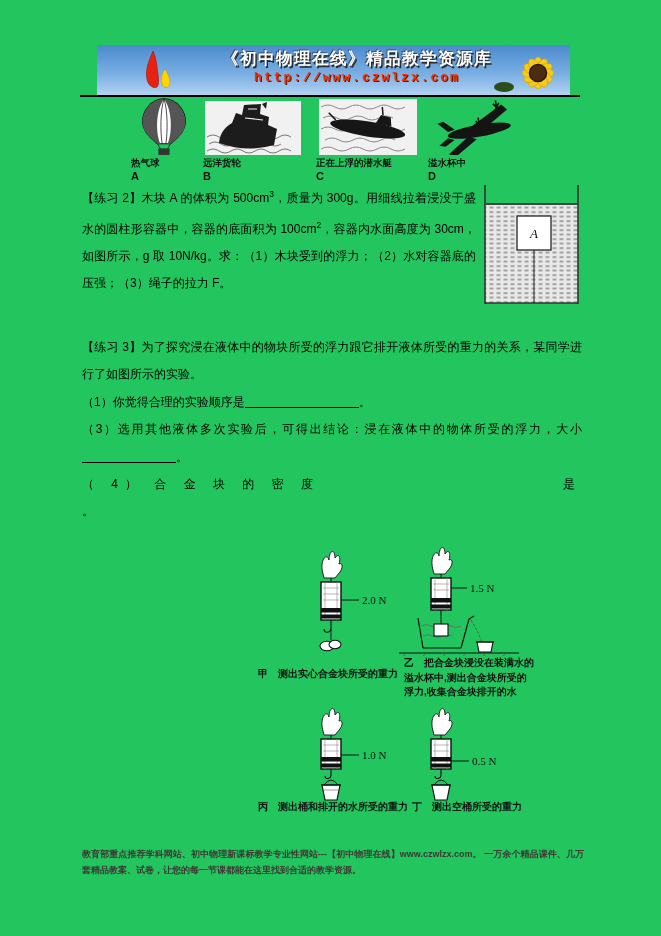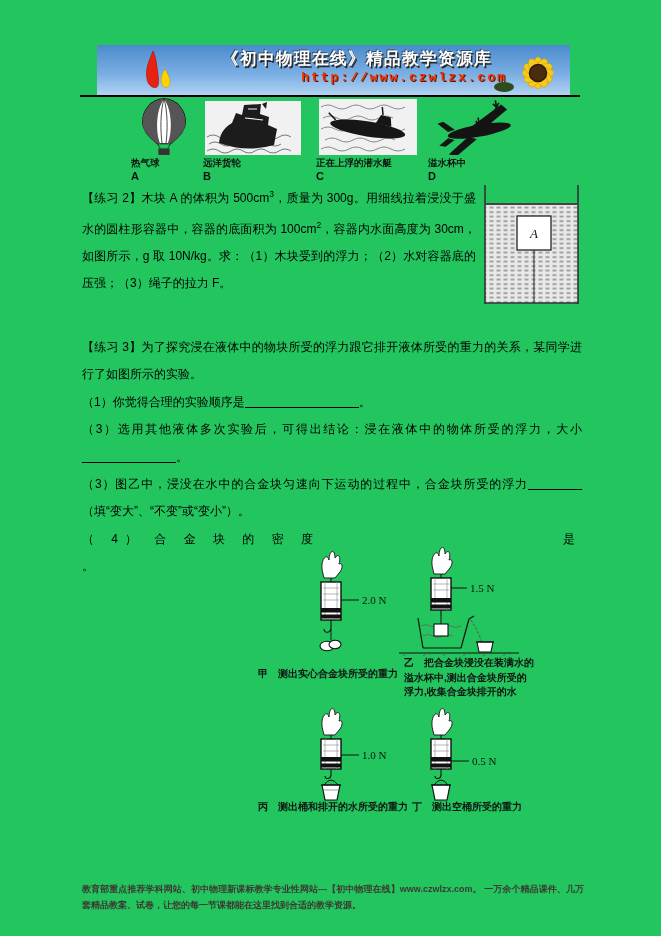--- a/index.html
+++ b/index.html
@@ -18,21 +18,20 @@
   }
   .banner-text { position:absolute; left:110px; top:3px; width:300px; text-align:center; }
   .banner-title {
     font-size:16.5px; font-weight:bold; color:#ffffff; letter-spacing:1.5px;
     text-shadow:1.5px 1.5px 0 #2a2a2a, -1px -1px 0 #35506e; white-space:nowrap;
   }
   .banner-url {
     font-family:"Liberation Mono","DejaVu Sans Mono",monospace;
     font-size:13px; font-weight:bold; color:#f53000; letter-spacing:2px;
     text-shadow:1px 1px 0 #5a1a00;
-    text-align:right;
   }
   
   .rule { position:absolute; left:80px; top:95px; width:500px; height:2px; background:#000; }
   
   .gal { position:absolute; text-align:left; }
   .gal svg { display:block; margin:0 auto; }
   .gal-cap { font-size:9.5px; font-weight:bold; color:#111; margin-top:2px; white-space:nowrap; }
   .gal-letter { font-size:11px; font-weight:bold; color:#111; }
   
   .ex2 { position:absolute; left:82px; top:181px; width:499px; font-size:12px; line-height:27px; text-align:justify; }
@@ -42,21 +41,21 @@
   .blank { display:inline-block; border-bottom:1px solid #000; height:13px; vertical-align:-2px; }
   .w115 { width:114px; } .w95 { width:94px; } .w55 { width:54px; }
   .q4row { display:flex; justify-content:space-between; letter-spacing:7px; }
   
   .fig { position:absolute; }
   .cap { position:absolute; font-size:10px; font-weight:bold; color:#111; line-height:14.5px; white-space:nowrap; }
   .scale-txt { font-size:11px; fill:#111; font-family:"Liberation Serif","DejaVu Serif",serif; }
   
   .footer {
     position:absolute; left:82px; top:847px; width:502px;
-    font-size:9px; font-weight:bold; color:#3d3a33; line-height:15.5px; text-align:justify;margin-top:35px;
+    font-size:9px; font-weight:bold; color:#3d3a33; line-height:15.5px; text-align:justify;
   }
 </style>
 </head>
 <body>
 
 <div class="page">
 
   <div class="banner">
     <svg width="40" height="46" style="position:absolute;left:42px;top:2px" viewBox="0 0 40 46">
       <path d="M14,4 C10,14 6,22 8,32 C9,39 15,42 18,40 C21,37 19,28 18,20 C17,13 16,8 14,4 Z" fill="#e82210" stroke="#a01000" stroke-width="0.6"></path>
@@ -170,21 +169,20 @@
       <rect x="35" y="33" width="34" height="34" fill="#fff" stroke="#222" stroke-width="1.3"></rect>
       <text x="52" y="55" text-anchor="middle" font-size="13" font-style="italic" font-family="Liberation Serif, DejaVu Serif, serif" fill="#111">A</text>
     </svg>
     <span>【练习 2】木块 A 的体积为 500cm</span><sup>3</sup><span>，质量为 300g。用细线拉着浸没于盛水的圆柱形容器中，容器的底面积为 100cm</span><sup>2</sup><span>，容器内水面高度为 30cm，如图所示，g 取 10N/kg。求：（1）木块受到的浮力；（2）水对容器底的压强；（3）绳子的拉力 F。</span>
   </div>
 
   <div class="ex3">
     <p>【练习 3】为了探究浸在液体中的物块所受的浮力跟它排开液体所受的重力的关系，某同学进行了如图所示的实验。</p>
     <p><span>（1）你觉得合理的实验顺序是</span><span class="blank w115"></span><span>。</span></p>
     <p><span>（3）选用其他液体多次实验后，可得出结论：浸在液体中的物体所受的浮力，大小</span><span class="blank w95"></span><span>。</span></p>
-    <p><span>（3）图乙中，浸没在水中的合金块匀速向下运动的过程中，合金块所受的浮力</span><span class="blank w55"></span><span>（填“变大”、“不变”或“变小”）。</span></p>
     <p class="q4row">
         <span>（ 4） 合 金 块 的 密 度</span>
         <span>是</span>
       </p>
     <p>。</p>
   </div>
 
   <svg class="fig" style="left:271px;top:548px" width="130" height="110" viewBox="0 0 130 110">
     <path d="M52,26 C48,12 56,4 58,12 C58,2 64,0 64,10 C68,4 70,10 68,16 C72,14 72,20 69,24 L64,30 L53,30 Z" fill="#fff" stroke="#222" stroke-width="1"></path>
     <line x1="60" y1="30" x2="60" y2="34" stroke="#111"></line>

